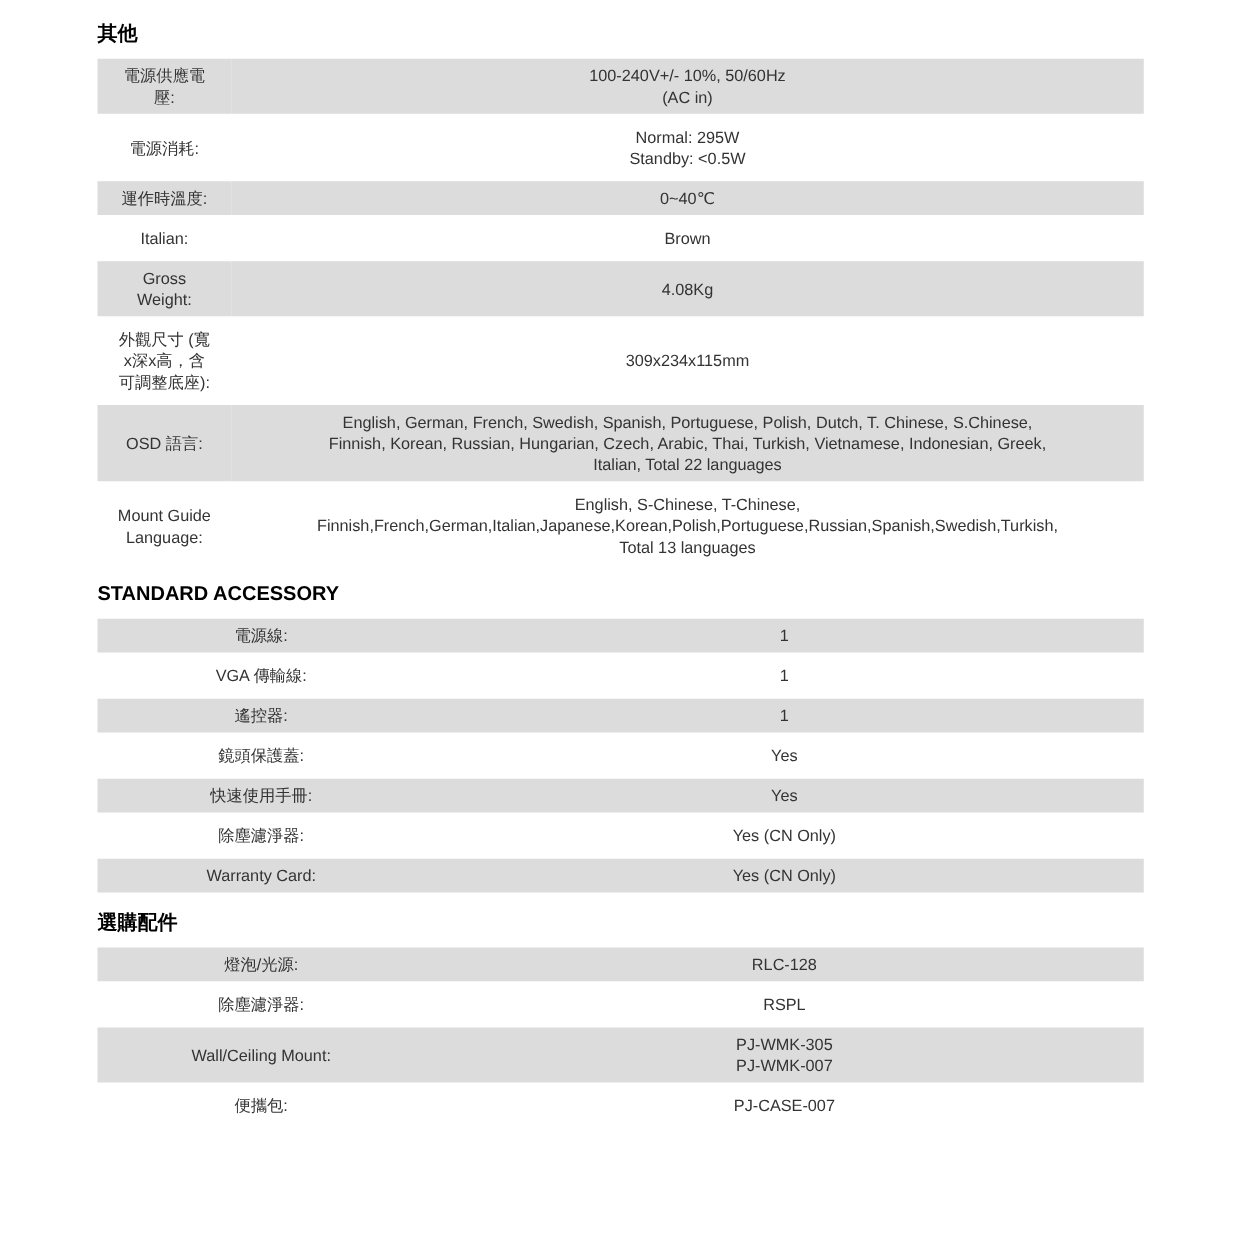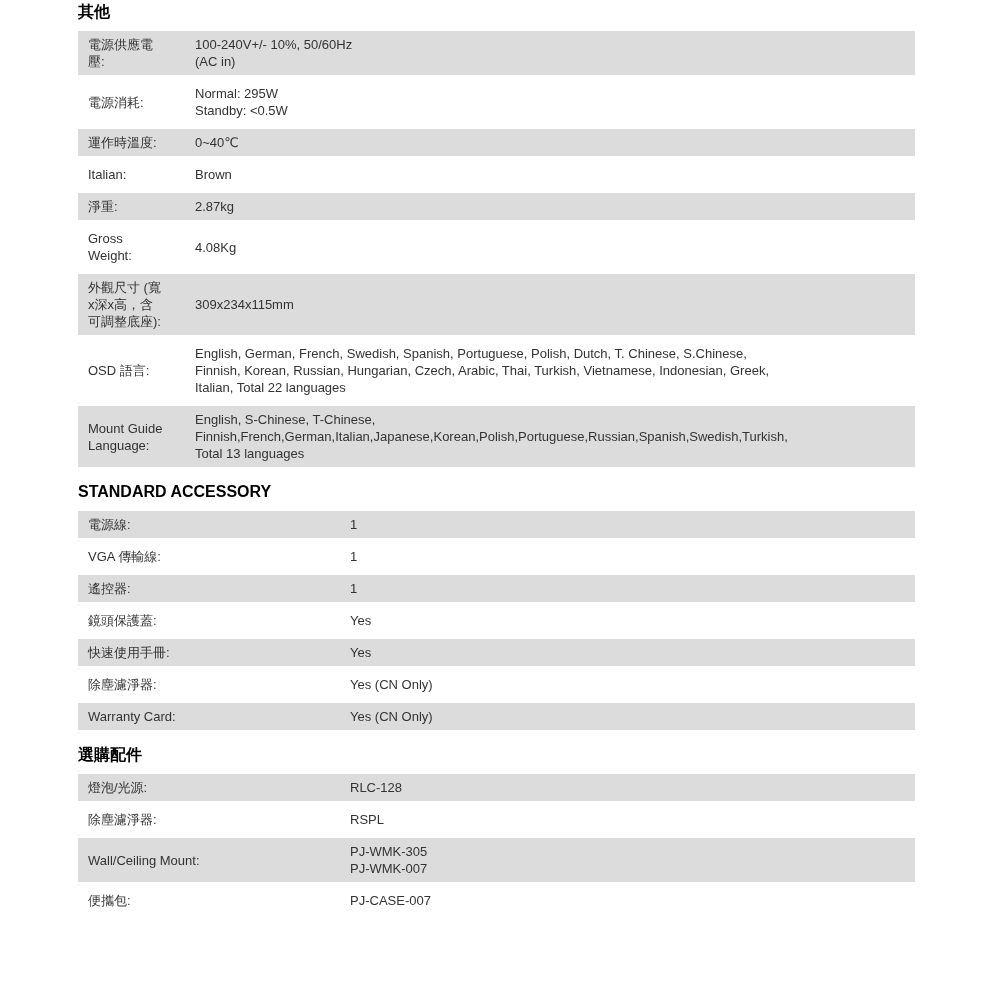--- a/index.html
+++ b/index.html
@@ -17,27 +17,28 @@
     width: 1000px;
   }
   .section-title {
     font-size: 16px;
     font-weight: bold;
     color: #000000;
     margin: 10px 0 4px 0;
     line-height: 20px;
   }
   .section:first-child .section-title {
-    margin-top: 0;
+    margin-top: 16px;
   }
   table.spec-table {
     border-collapse: separate;
     border-spacing: 0 5px;
     width: 837px;
     table-layout: fixed;
+    text-align: center;
   }
   table.spec-table td {
     box-sizing: border-box;
     font-size: 13px;
     line-height: 17px;
     color: #333333;
     padding: 5px 10px;
     vertical-align: middle;
     white-space: pre-line;
     word-wrap: break-word;
@@ -68,24 +69,20 @@
           <td class="col-value">Normal: 295W
 Standby: &lt;0.5W</td>
         </tr>
         <tr>
           <td class="col-label">運作時溫度:</td>
           <td class="col-value">0~40℃</td>
         </tr>
         <tr>
           <td class="col-label">Italian:</td>
           <td class="col-value">Brown</td>
-        </tr>
-        <tr>
-          <td class="col-label">淨重:</td>
-          <td class="col-value">2.87kg</td>
         </tr>
         <tr>
           <td class="col-label">Gross
 Weight:</td>
           <td class="col-value">4.08Kg</td>
         </tr>
         <tr>
           <td class="col-label">外觀尺寸 (寬
 x深x高，含
 可調整底座):</td>

